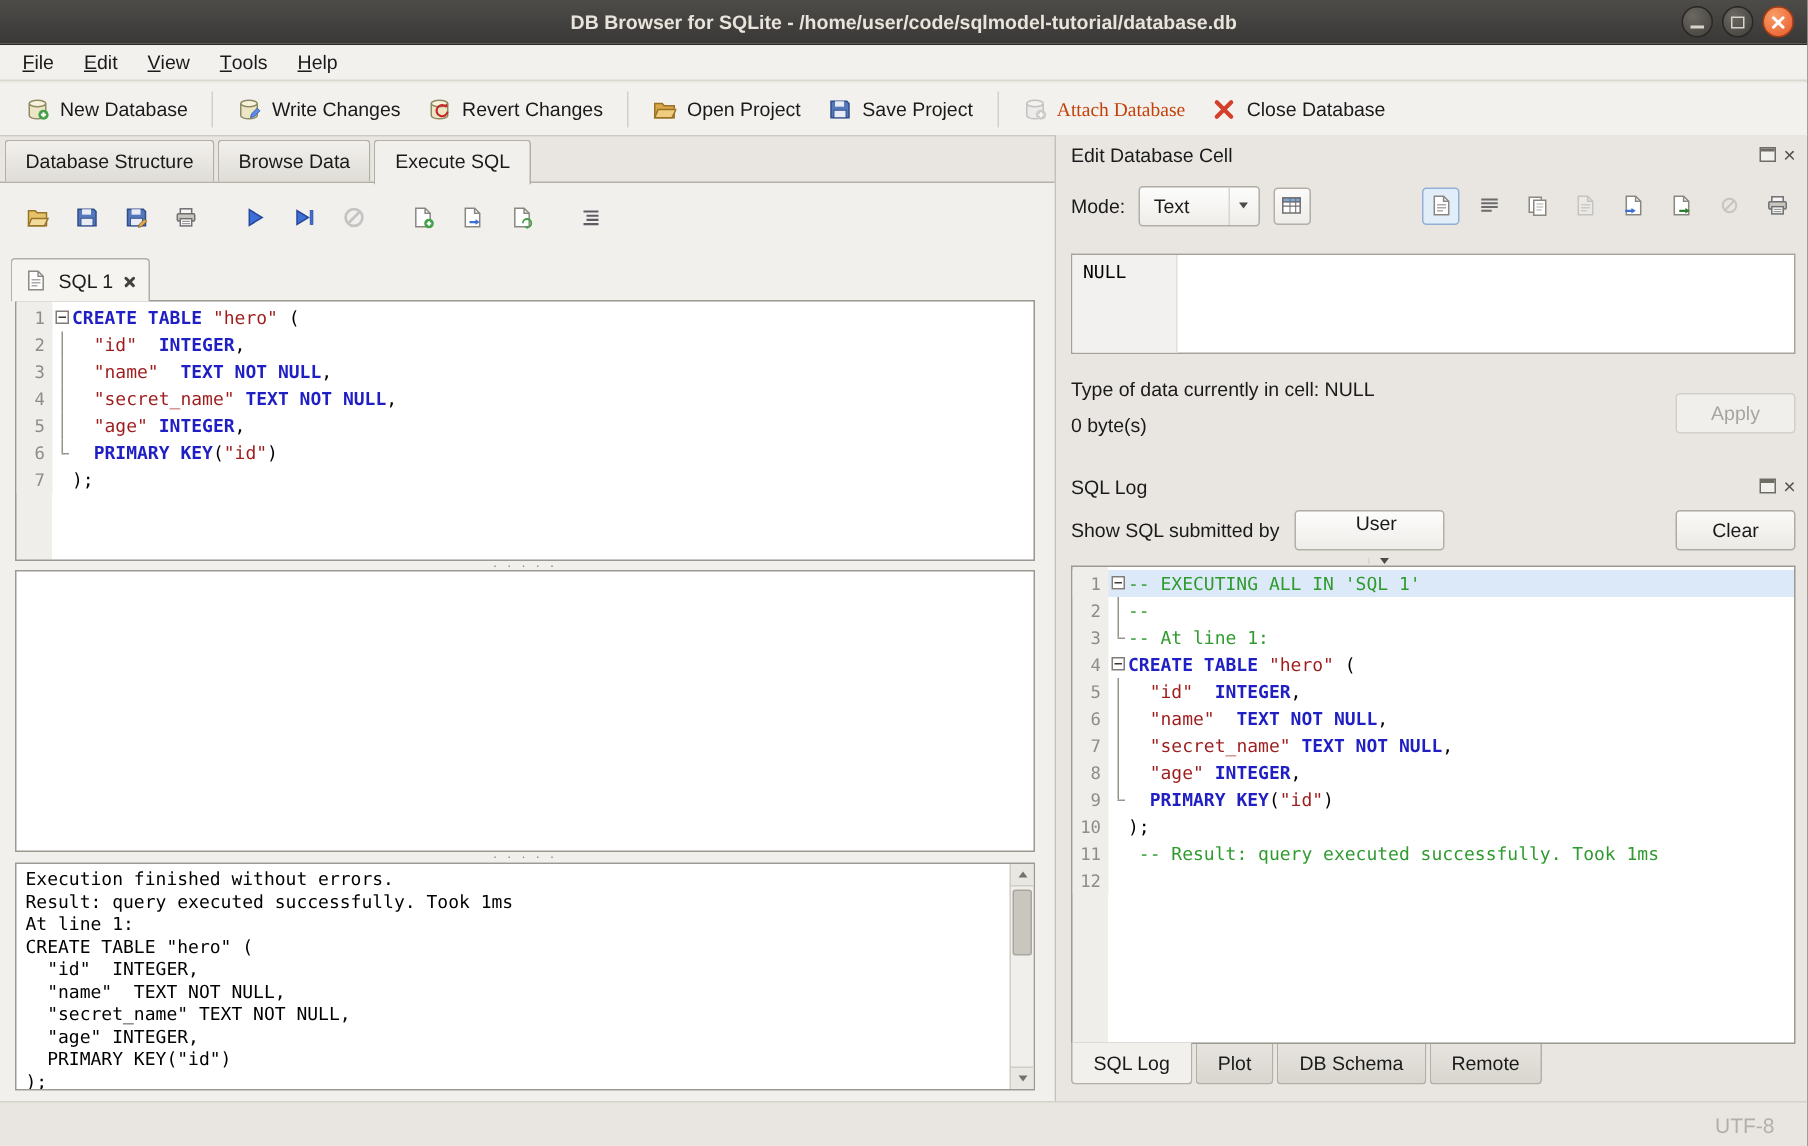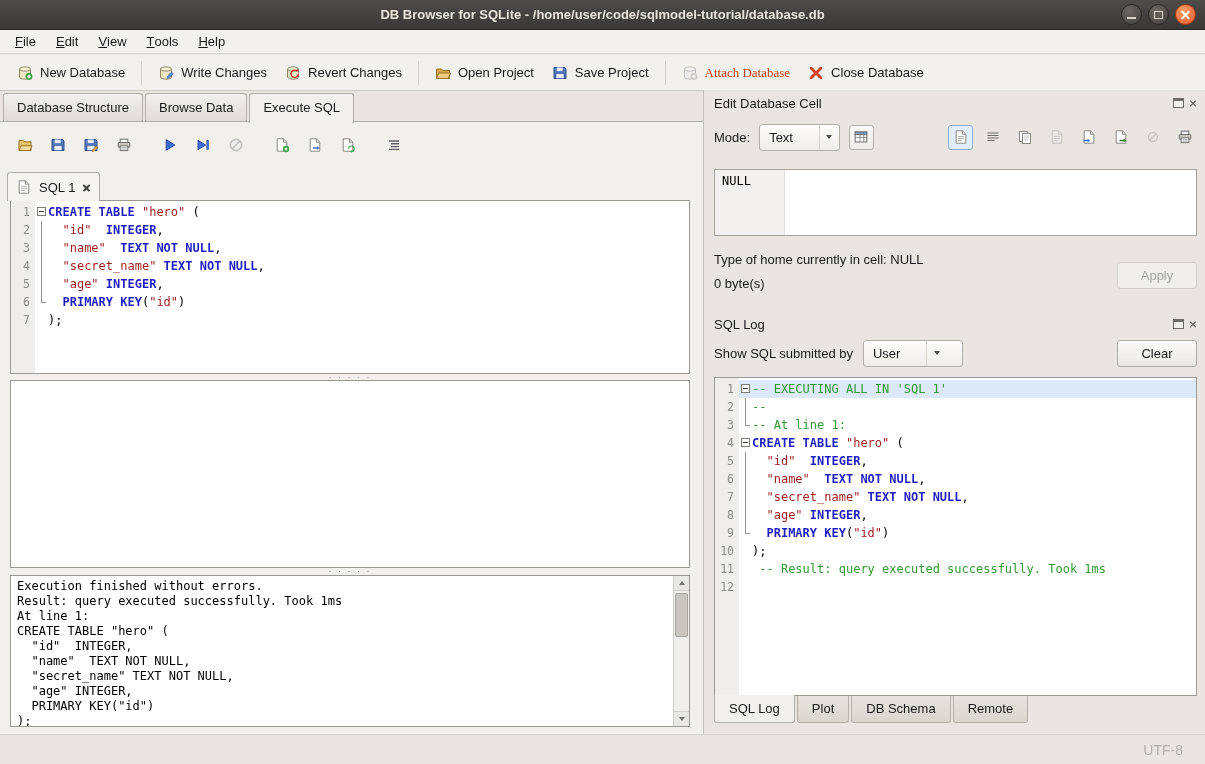--- a/index.html
+++ b/index.html
@@ -92,21 +92,21 @@
   .right-panel{position:absolute;top:90px;left:703px;width:502px;height:644px;background:#e9e6e1;border-left:1px solid #c4c1ba;}
   .dock-header{position:absolute;left:10px;right:8px;height:18px;display:flex;align-items:center;gap:22px;}
   .dock-icons{margin-left:auto;display:flex;gap:5px;align-items:center;}
   .mini-float{width:11px;height:10px;border:1px solid #6f6c66;position:relative;background:#f2f0ed;display:inline-block;}
   .mini-float::before{content:"";position:absolute;left:0;right:0;top:0;height:2px;background:#6f6c66;}
   .mode-row{position:absolute;top:33px;left:10px;right:8px;height:28px;display:flex;align-items:center;gap:9px;}
   .combo{display:inline-flex;align-items:center;height:27px;border:1px solid #b2afa8;border-radius:3px;
     background:linear-gradient(#fdfdfc,#efede9);padding-left:9px;gap:16px;}
   .combo-arrow{width:20px;height:100%;display:flex;align-items:center;justify-content:center;border-left:1px solid #d8d5cf;margin-left:10px;}
   .mode-combo{min-width:78px;}
-  .user-combo{min-width:100px;}
+  .user-combo{min-width:100px;flex-direction:column;}
   .cell-tb{display:inline-flex;align-items:center;gap:7px;}
   #cell-tb-right{margin-left:auto;}
   .tbtn{width:25px;height:25px;display:inline-flex;align-items:center;justify-content:center;border:1px solid transparent;border-radius:3px;}
   .tbtn.standalone{border-color:#b2afa8;background:linear-gradient(#fcfbfa,#eeece8);}
   .tbtn.pressed{border-color:#93afd4;background:#e2edfa;}
   .tbtn.disabled{opacity:.45;filter:grayscale(1);}
   .cell-box{position:absolute;top:79px;left:10px;right:8px;height:67px;background:#fff;border:1px solid #a5a29c;}
   .cell-gutter{position:absolute;left:0;top:0;bottom:0;width:70px;background:#f2f1ef;border-right:1px solid #e3e1dd;}
   .cell-value{display:block;padding:4px 0 0 7px;font-family:"DejaVu Sans Mono","Liberation Mono",monospace;font-size:12px;color:#000;}
   .cell-type{position:absolute;top:162px;left:10px;}
@@ -450,21 +450,21 @@
           </span>
         </span>
     </div>
 
     <div class="cell-box">
       <div class="cell-gutter">
         <span class="cell-value">NULL</span>
       </div>
     </div>
 
-    <div class="cell-type">Type of home currently in cell: NULL</div>
+    <div class="cell-type">Type of data currently in cell: NULL</div>
     <div class="cell-size">0 byte(s)</div>
     <button class="btn disabled apply-btn">Apply</button>
 
     <div class="dock-header" style="top:225px;">
       <span>SQL Log</span>
       <span class="dock-icons">
         <span class="mini-float"></span>
         <span><span class="icon-x tiny"></span></span>
       </span>
     </div>

